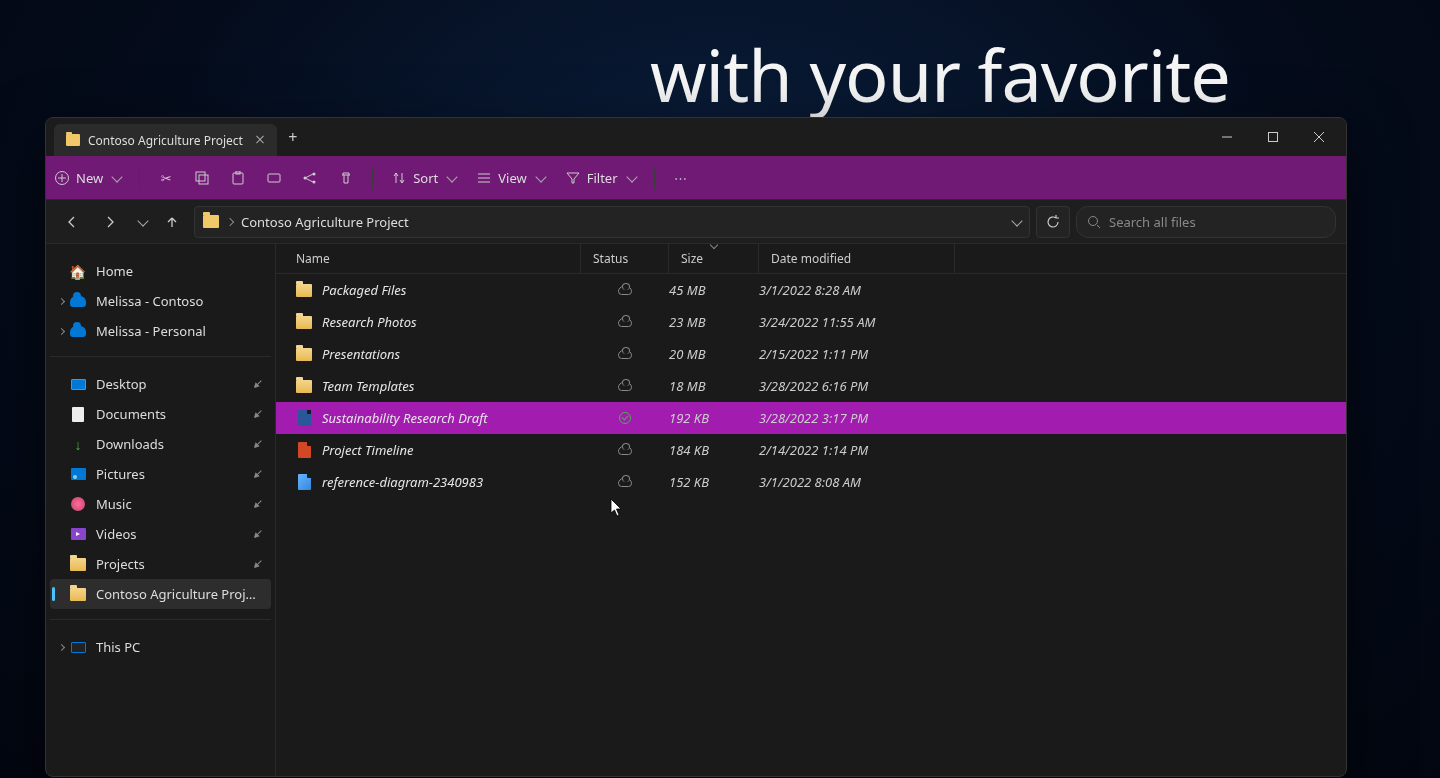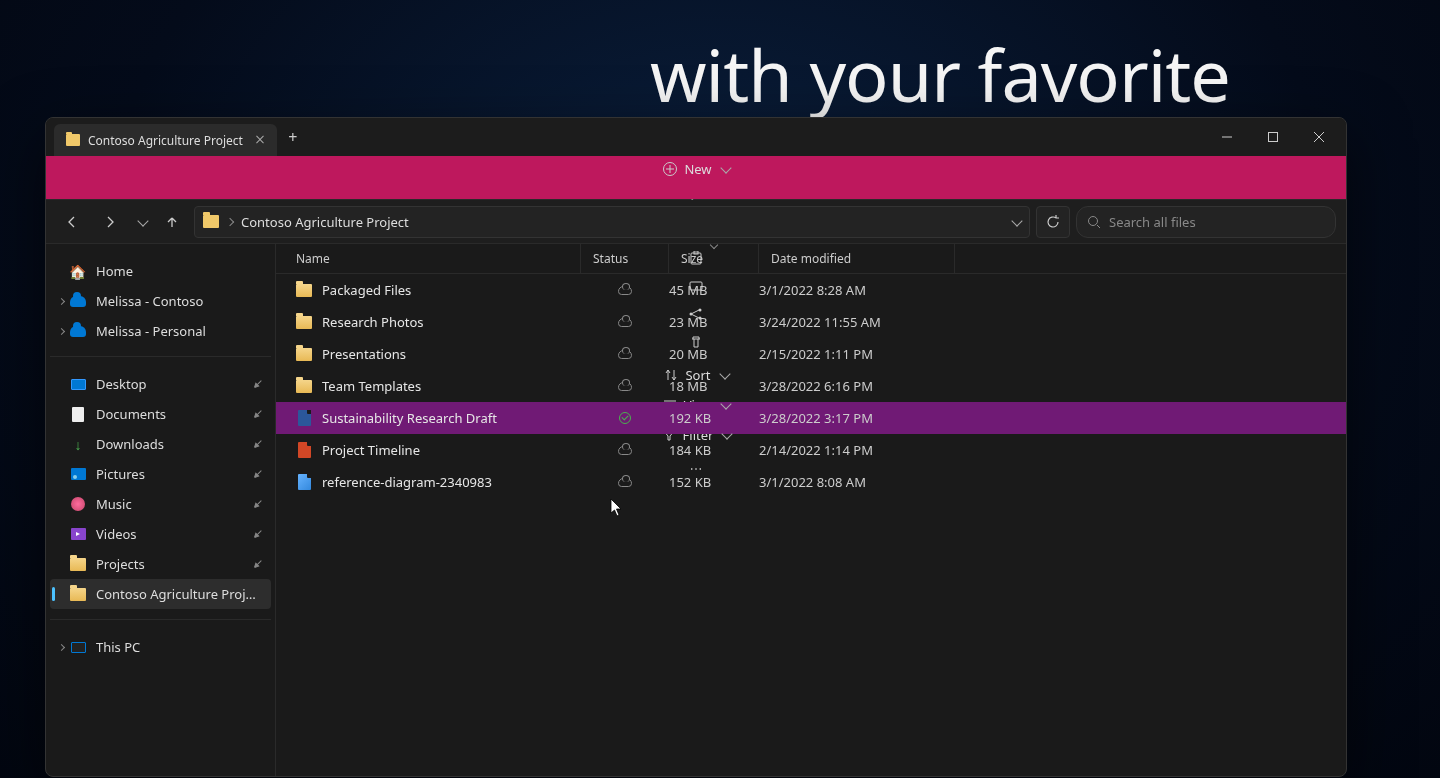--- a/index.html
+++ b/index.html
@@ -33,21 +33,21 @@
 .tab-close { width: 10px; height: 10px; position: relative; margin-left: 4px; cursor: pointer; }
 .tab-close::before, .tab-close::after { content:''; position:absolute; top:4px; left:0; width:10px; height:1px; background:#aaa; }
 .tab-close::before { transform: rotate(45deg); }
 .tab-close::after { transform: rotate(-45deg); }
 .new-tab { width: 32px; height: 32px; display:flex; align-items:center; justify-content:center; font-size:16px; color:#ccc; cursor:pointer; }
 .win-controls { display:flex; }
 .win-btn { width: 46px; height: 32px; display:flex; align-items:center; justify-content:center; color:#ccc; cursor:pointer; }
 .win-btn svg { width: 10px; height: 10px; }
 .toolbar {
   height: 44px; display:flex; align-items:center; padding: 0 0; gap: 4px;
-  border-bottom: 1px solid #2a2a2a; background: #be185d; flex-direction: column;
+  border-bottom: 1px solid #2a2a2a; background: #701a75;
 }
 .tb-btn { display:flex; align-items:center; gap:6px; padding: 4px 8px; border-radius:4px; color:#ddd; font-size:13px; cursor:pointer; }
 .tb-icon { width: 16px; height: 16px; display:flex; align-items:center; justify-content:center; color:#ccc; }
 .tb-sep { width:1px; height:22px; background:#3a3a3a; margin: 0 6px; }
 .chev-d { width:8px; height:8px; border-right:1px solid #aaa; border-bottom:1px solid #aaa; transform:rotate(45deg); margin-left:4px; margin-bottom:2px;}
 .addr-bar {
   height: 44px; display:flex; align-items:center; padding: 0 10px; gap:6px; background:#1e1e1e;
   border-bottom: 1px solid #2a2a2a;
 }
 .nav-btn { width:32px; height:28px; display:flex; align-items:center; justify-content:center; border-radius:4px; color:#ccc; cursor:pointer; }
@@ -74,23 +74,23 @@
 .sb-label { flex:1; white-space:nowrap; overflow:hidden; text-overflow:ellipsis; color:#ddd; }
 .sb-pin { width:10px; height:10px; color:#888; transform:rotate(45deg); }
 .file-area { flex:1; display:flex; flex-direction:column; }
 .columns { display:flex; height:30px; border-bottom:1px solid #2a2a2a; font-size:12px; color:#ccc; }
 .col { display:flex; align-items:center; padding:0 12px; border-right:1px solid #2a2a2a; }
 .col-name { width:305px; padding-left:20px; }
 .col-status { width:88px; }
 .col-size { width:90px; position:relative; }
 .col-date { width:196px; }
 .col-size .sort-chev { position:absolute; top:-2px; left:42px; width:6px; height:6px; border-left:1px solid #888; border-bottom:1px solid #888; transform:rotate(-45deg);}
-.file-list { flex:1; overflow-y:auto; }
+.file-list { flex:1; overflow-y:auto;font-style:italic; }
 .file-row { display:flex; height:32px; align-items:center; font-size:13px; padding-left:8px; cursor:pointer;}
-.file-row:hover, .file-row.sel { background:#701a75;align-items:center; }
+.file-row:hover, .file-row.sel { background:#a21caf;align-items:center; }
 .fc-name { width:297px; display:flex; align-items:center; gap:10px; padding-left:12px;}
 .fc-status { width:88px; display:flex; justify-content:center; }
 .fc-size { width:90px; color:#ccc; }
 .fc-date { width:196px; color:#ccc; }
 .item-icon { width:16px; height:16px; display:flex; align-items:center; justify-content:center; }
 .folder-ic { width:16px; height:13px; background:linear-gradient(#f5d58a,#e8b955); border-radius:1px; position:relative;}
 .folder-ic::before { content:''; position:absolute; top:-3px; left:0; width:7px; height:3px; background:#f5d58a; border-radius:1px 1px 0 0;}
 .doc-ic { width:13px; height:16px; border-radius:1px; position:relative; }
 .doc-ic.word { background:#2b579a; }
 .doc-ic.ppt { background:#d24726; }

